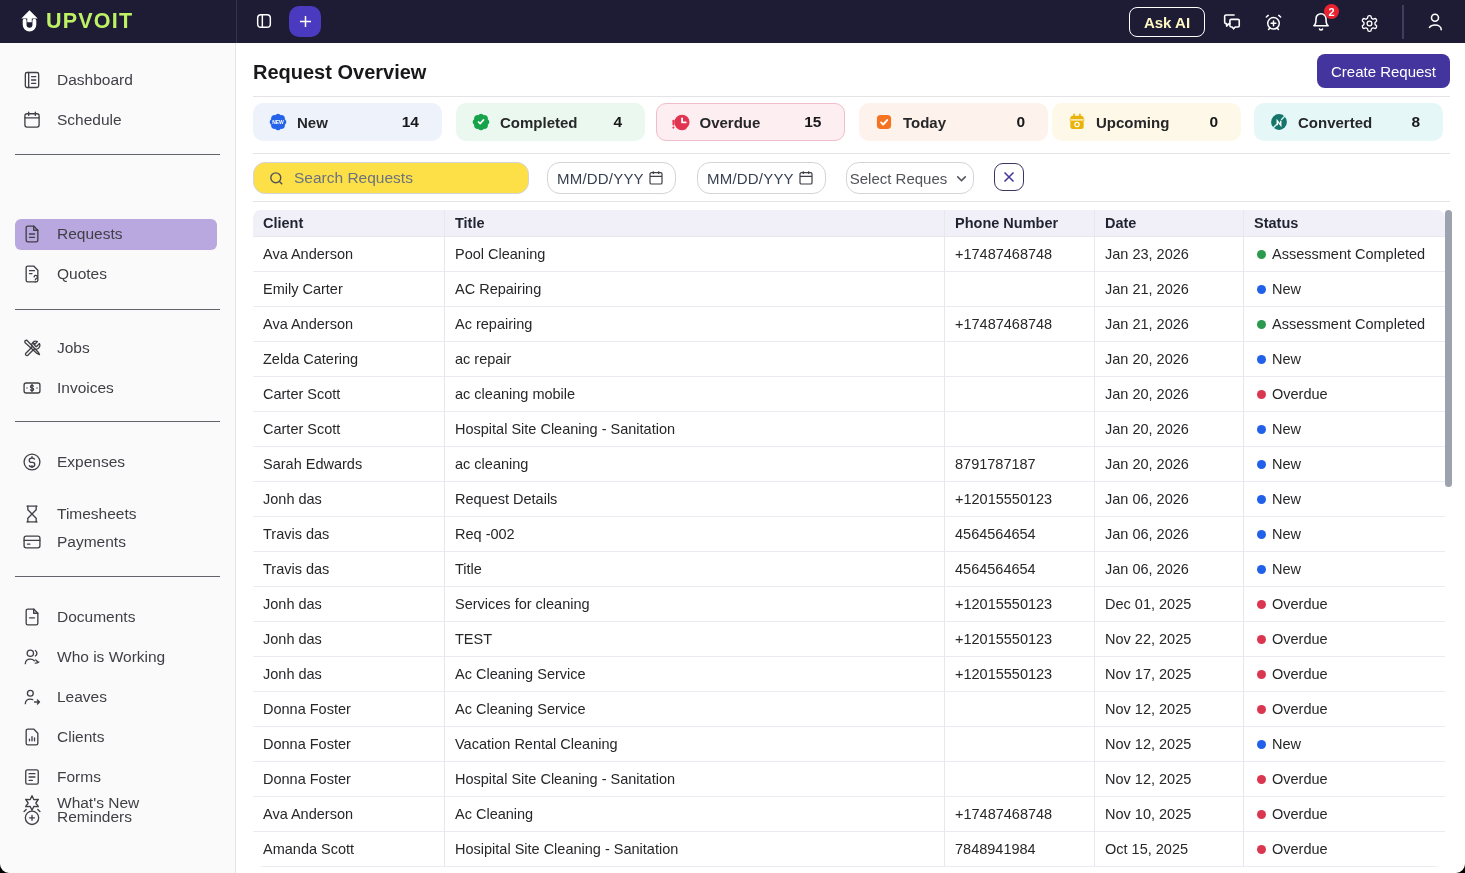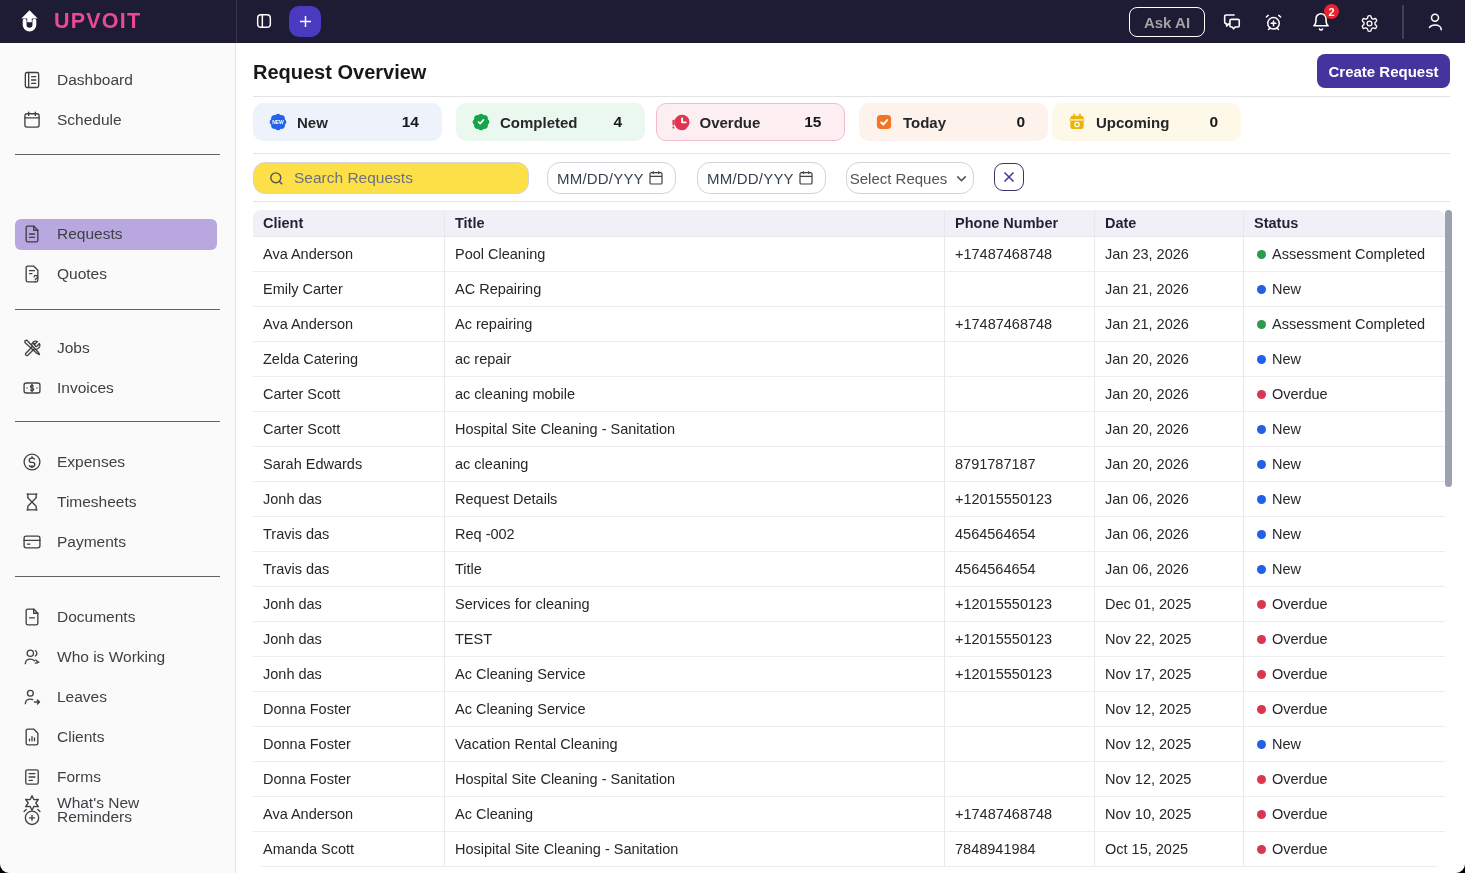--- a/index.html
+++ b/index.html
@@ -1,37 +1,37 @@
 <!DOCTYPE html>
 <html><head>
 <meta charset="utf-8">
 <style>
 * { margin:0; padding:0; box-sizing:border-box; }
 html,body { width:1465px; height:873px; overflow:hidden; font-family:"Liberation Sans", sans-serif; background:#fff; }
 .topbar { position:absolute; left:0; top:0; width:1465px; height:43px; background:#1e1b34; }
-.logo { position:absolute; left:19px; top:0; height:43px; display:flex; align-items:center; gap:14px; color:#ec4899; }
+.logo { position:absolute; left:19px; top:0; height:43px; display:flex; align-items:center; gap:6px; color:#bef264; }
 .logo .word { font-size:21.5px; font-weight:800; letter-spacing:1.2px; }
 .tb-sep { position:absolute; left:236px; top:0; width:1px; height:43px; background:#37334f; }
 .panelbtn { position:absolute; left:256px; top:13px; width:16px; height:16px; color:#fff; }
 .plusbtn { position:absolute; left:289px; top:6px; width:32px; height:31px; background:#4a3ac0; border-radius:10px; color:#fff; display:flex; align-items:center; justify-content:center; }
-.askai { position:absolute; left:1129px; top:7px; width:76px; height:30px; border:1.5px solid #fff; border-radius:8px; color:#a3a3a3; font-size:15px; font-weight:600; display:flex; align-items:center; justify-content:center; }
+.askai { position:absolute; left:1129px; top:7px; width:76px; height:30px; border:1.5px solid #fff; border-radius:8px; color:#fef9c3; font-size:15px; font-weight:600; display:flex; align-items:center; justify-content:center; }
 .tbicon { position:absolute; top:13px; width:19px; height:19px; color:#fff; }
 .tb-div2 { position:absolute; left:1402px; top:5px; width:1.5px; height:34px; background:#413d5c; }
 .badge2 { position:absolute; left:1324px; top:4px; width:15px; height:15px; background:#e8222e; border-radius:50%; color:#fff; font-size:11px; font-weight:700; display:flex; align-items:center; justify-content:center; }
 
 .sidebar { position:absolute; left:0; top:43px; width:236px; height:830px; background:#fafafa; border-right:1px solid #e4e4e7; }
 .sitem { position:absolute; left:0; width:236px; height:40px; display:flex; align-items:center; color:#3f3f46; font-size:15.5px; font-weight:500; }
 .sitem svg { position:absolute; left:22px; width:20px; height:20px; color:#3f3f46; }
 .sitem .lbl { position:absolute; left:57px; }
 .sactive { position:absolute; left:15px; width:202px; height:31px; background:#b9a7e0; border-radius:6px; }
 .sdiv { position:absolute; left:15px; width:205px; height:1px; background:#62626b; }
 
 .main { position:absolute; left:237px; top:43px; width:1228px; height:830px; background:#fff; }
 .title { position:absolute; left:16px; top:18px; font-size:20px; font-weight:800; color:#18181b; letter-spacing:0px;}
-.createbtn { position:absolute; left:1080px; top:11px; width:133px; height:34px; background:#44349e; border-radius:8px; color:#fff; font-size:15px; font-weight:700; display:flex; align-items:center; justify-content:center; }
+.createbtn { position:absolute; left:1080px; top:11px; width:133px; height:34px; background:#44349e; border-radius:8px; color:#fff; font-size:15px; font-weight:400; display:flex; align-items:center; justify-content:center; }
 .hdiv { position:absolute; left:16px; width:1197px; height:1px; background:#e4e4e7; }
 
 .chips { position:absolute; left:0; top:60px; width:1228px; height:38px; }
 .chip { position:absolute; top:0; height:38px; width:189px; border-radius:10px; display:flex; align-items:center; padding:0 22px 0 14px; border:1px solid transparent; }
 .chip svg { width:20px; height:20px; margin-right:9px; flex:none; }
 .chip .cl { font-size:15px; font-weight:600; color:#27272a; }
 .chip .cc { margin-left:auto; font-size:15.5px; font-weight:800; color:#18181b; }
 
 .frow { position:absolute; top:119px; left:0; width:1228px; height:34px; }
 .search { position:absolute; left:16px; top:0; width:276px; height:32px; border:1px solid #d4d4d8; border-radius:12px; background:#fde047; display:flex; align-items:center; color:#6b7280; font-size:15.5px; }
@@ -155,21 +155,21 @@
     </div>
     <div class="sdiv" style="top:378px"></div>
     <div class="sitem" style="top:399px">
       <svg viewBox="0 0 24 24" fill="none" stroke="currentColor" stroke-width="1.6" stroke-linecap="round" stroke-linejoin="round">
         <circle cx="12" cy="12" r="9.5"></circle>
         <path d="M15 8.5a3 3 0 0 0-2.5-1.2h-1.2a2.6 2.6 0 0 0 0 5.2h1.4a2.6 2.6 0 0 1 0 5.2h-1.4A3 3 0 0 1 8.8 16.5"></path>
         <path d="M12 5.5v2M12 16.5v2"></path>
       </svg>
       <span class="lbl">Expenses</span>
     </div>
-    <div class="sitem" style="top:439px">
+    <div class="sitem" style="top:451px">
       <svg viewBox="0 0 24 24" fill="none" stroke="currentColor" stroke-width="1.6" stroke-linecap="round" stroke-linejoin="round">
         <path d="M6 2.5h12M6 21.5h12"></path>
         <path d="M7 2.5v4.5l5 5 5-5V2.5M7 21.5V17l5-5 5 5v4.5"></path>
       </svg>
       <span class="lbl">Timesheets</span>
     </div>
     <div class="sitem" style="top:479px">
       <svg viewBox="0 0 24 24" fill="none" stroke="currentColor" stroke-width="1.6" stroke-linecap="round" stroke-linejoin="round">
         <rect x="2.5" y="5" width="19" height="14" rx="2.5"></rect>
         <path d="M2.5 10h19"></path>
@@ -275,20 +275,29 @@
       </div>
       <div class="chip" style="left:815px;background:#fdf8e8;border-color:transparent">
         <svg viewBox="0 0 24 24">
           <rect x="4" y="4.5" width="16" height="16" rx="3" fill="#eab308"></rect>
           <path d="M8.5 2.8v3.4M15.5 2.8v3.4M4 9.5h16" stroke="#eab308" stroke-width="2" stroke-linecap="round"></path>
           <path d="M4 9.5h16" stroke="#fff" stroke-width="1.4"></path>
           <circle cx="12" cy="15" r="2.6" fill="none" stroke="#fff" stroke-width="1.4"></circle>
         </svg>
         <span class="cl">Upcoming</span>
         <span class="cc">0</span>
+      </div>
+      <div class="chip" style="left:1017px;background:#e6f7f7;border-color:transparent">
+        <svg viewBox="0 0 24 24">
+          <circle cx="12" cy="12" r="9.5" fill="#15756b"></circle>
+          <path d="M4.6 19.4 9 15M15 9 19.4 4.6" stroke="#ccf5ee" stroke-width="1.7" stroke-linecap="round"></path>
+          <path d="M9.9 15.8v-5.2l4.2 5.2v-5.2" fill="none" stroke="#fff" stroke-width="1.7" stroke-linejoin="miter" stroke-linecap="butt"></path>
+        </svg>
+        <span class="cl">Converted</span>
+        <span class="cc">8</span>
       </div>
     </div>
   <div class="hdiv" style="top:110px"></div>
   <div class="frow">
     <div class="search"><svg style="margin:0 9px 0 14px" width="17" height="17" viewBox="0 0 24 24" fill="none" stroke="#52525b" stroke-width="2">
           <circle cx="11" cy="11" r="7"></circle>
           <path d="m20 20-3.8-3.8"></path>
         </svg>Search Requests</div>
     <div class="dinput" style="left:310px">
         <span class="dtx">MM/DD/YYYY</span>

